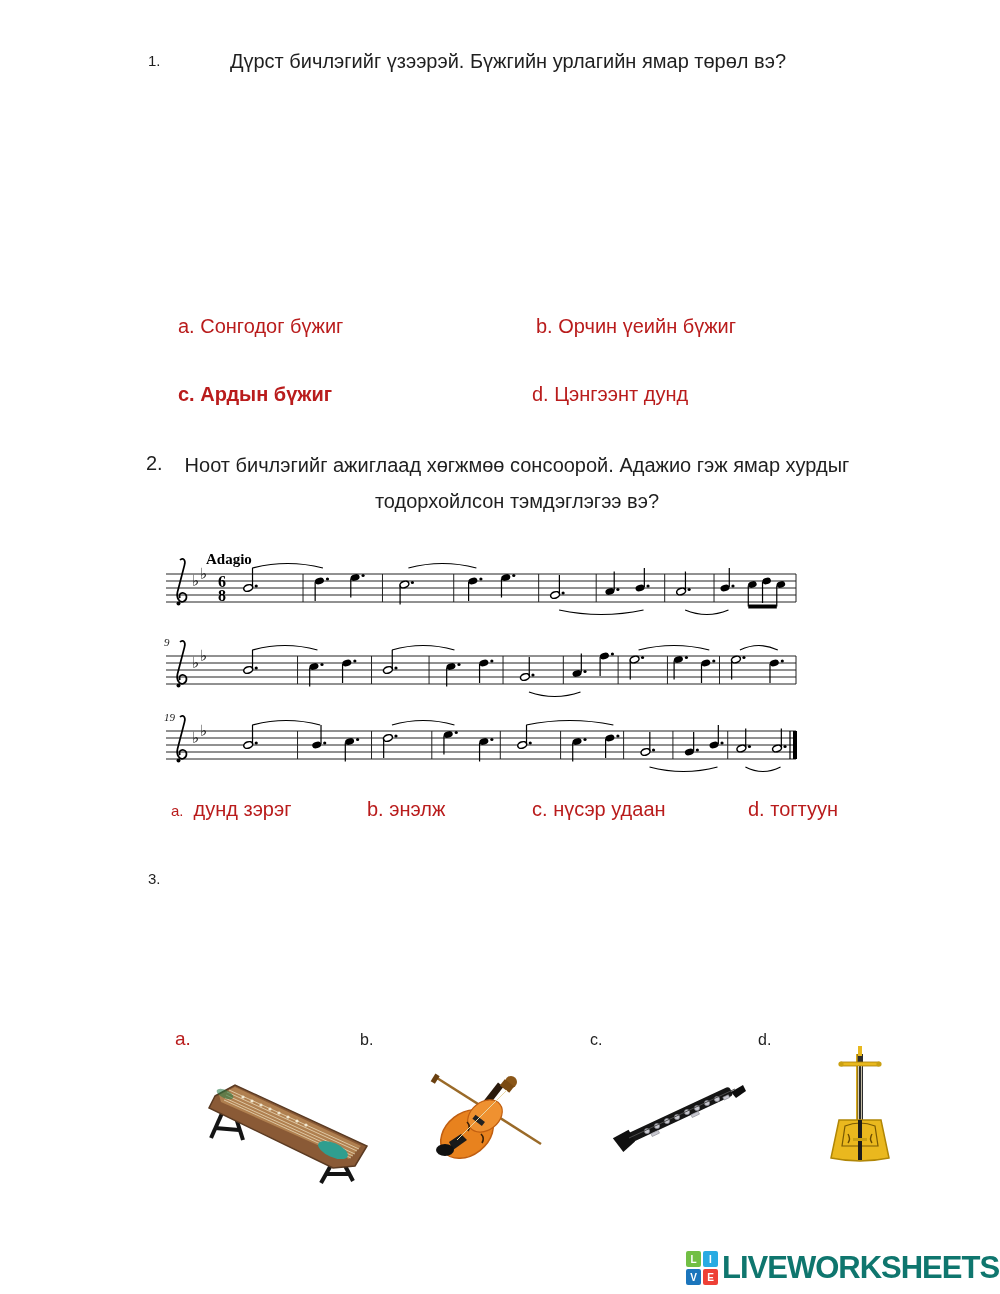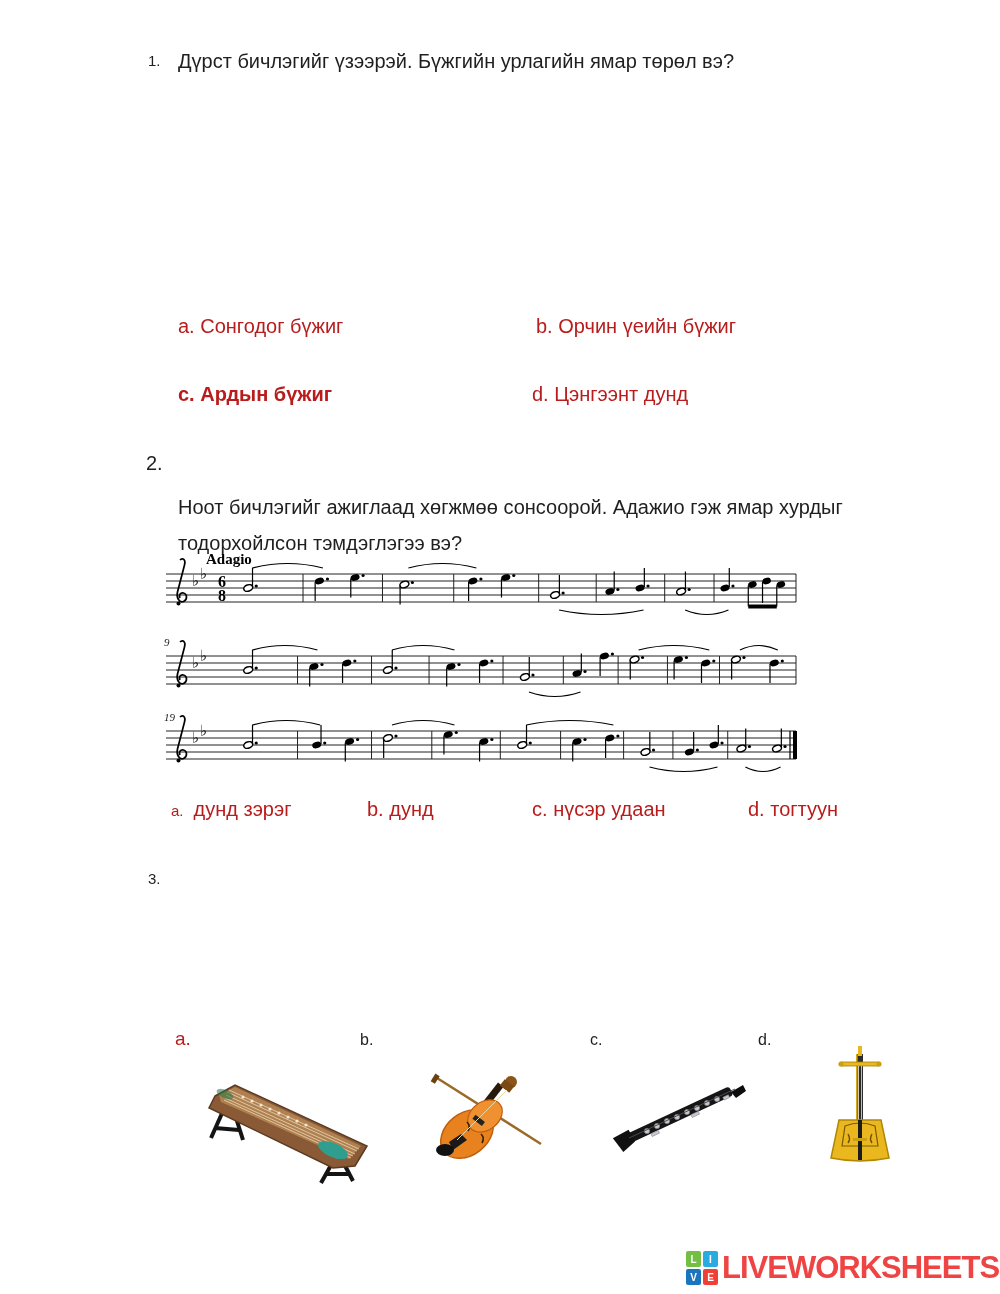--- a/index.html
+++ b/index.html
@@ -4,50 +4,50 @@
 <style>
   * { margin:0; padding:0; box-sizing:border-box; }
   html,body { background:#ffffff; }
   .page {
     position:relative; width:1000px; height:1294px; background:#ffffff;
     font-family:"Liberation Sans", sans-serif; color:#1f1f1f; overflow:hidden;
   }
   .abs { position:absolute; }
   .qnum-small { font-size:15px; color:#1f1f1f; }
   .qnum-big   { font-size:20px; color:#1f1f1f; }
-  .qtext { font-size:20px; line-height:1.78; color:#1f1f1f; }
+  .qtext { font-size:20px; line-height:1.78; color:#1f1f1f;text-align:center; }
   .opt { font-size:20px; color:#b91c1c; white-space:nowrap; cursor:pointer; }
   .opt-label-small { font-size:15px; margin-right:10px; }
   .stave { position:absolute; left:160px; width:648px; height:76px;margin-top:12px; }
   .inst-label { font-size:16px; color:#1f1f1f; }
   .logo { position:absolute; display:flex; align-items:center; gap:4px; cursor:pointer; }
   .logo-grid { display:grid; grid-template-columns:15px 15px; grid-template-rows:16px 16px; gap:2px; }
   .logo-sq { display:flex; align-items:center; justify-content:center;
              color:#fff; font-size:10px; font-weight:bold; border-radius:2px;
              font-family:"Liberation Sans", sans-serif; }
-  .logo-text { font-size:31px; font-weight:800; letter-spacing:-1px; color:#ef4444;
+  .logo-text { font-size:31px; font-weight:800; letter-spacing:-1px; color:#0f766e;
                font-family:"Liberation Sans", sans-serif; }
 </style>
 </head>
 <body>
 
 <div class="page">
 
   <div class="abs qnum-small" style="left:148px; top:52px;">1.</div>
   <div class="abs qtext" style="left:178px; top:44px; width:660px;">Дүрст бичлэгийг үзээрэй. Бүжгийн урлагийн ямар төрөл вэ?</div>
 
   <div class="abs" style="left:178px; top:95px; width:640px; height:205px;"></div>
 
   <div class="abs opt" style="left:178px; top:315px;"><span>a.</span> <span>Сонгодог бүжиг</span></div>
   <div class="abs opt" style="left:536px; top:315px;"><span>b.</span> <span>Орчин үеийн бүжиг</span></div>
   <div class="abs opt" style="left:178px; top:383px;font-weight:bold;"><span>c.</span> <span>Ардын бүжиг</span></div>
   <div class="abs opt" style="left:532px; top:383px;"><span>d.</span> <span>Цэнгээнт дунд</span></div>
 
   <div class="abs qnum-big" style="left:146px; top:452px;">2.</div>
-  <div class="abs qtext" style="left:178px; top:448px; width:678px;margin-top:42px;">Ноот бичлэгийг ажиглаад хөгжмөө сонсоорой.  Адажио гэж ямар хурдыг тодорхойлсон тэмдэглэгээ вэ?</div>
+  <div class="abs qtext" style="left:178px; top:448px; width:678px;">Ноот бичлэгийг ажиглаад хөгжмөө сонсоорой.  Адажио гэж ямар хурдыг тодорхойлсон тэмдэглэгээ вэ?</div>
 
   <div class="stave" style="top:540px;"><svg width="648" height="76" viewBox="0 0 648 76">
         <line x1="6" y1="22" x2="636" y2="22" stroke="#222" stroke-width="1"></line>
         <line x1="6" y1="29" x2="636" y2="29" stroke="#222" stroke-width="1"></line>
         <line x1="6" y1="36" x2="636" y2="36" stroke="#222" stroke-width="1"></line>
         <line x1="6" y1="43" x2="636" y2="43" stroke="#222" stroke-width="1"></line>
         <line x1="6" y1="50" x2="636" y2="50" stroke="#222" stroke-width="1"></line>
         <text x="46" y="12" font-size="15" font-weight="bold" font-family="&quot;Liberation Serif&quot;, serif" fill="#000">Adagio</text>
         <path d="M20 8 C23 5 26 8 24.5 13 L17.5 40 C16 46 19.5 51 23.5 49.5 C27.5 48 27.5 42 23.5 41 C20.5 40.3 18.5 43 20 46" fill="none" stroke="#000" stroke-width="1.7"></path>
         <circle cx="18.5" cy="51.5" r="2" fill="#000"></circle>
@@ -240,21 +240,21 @@
         <line x1="621.3399999999999" y1="38.5" x2="621.3399999999999" y2="19.5" stroke="#000" stroke-width="1.2"></line>
         <circle cx="625.04" cy="37.5" r="1.6" fill="#000"></circle>
         <path d="M92.22 16 Q 126.21 7 160.2 16" fill="none" stroke="#000" stroke-width="1.2"></path>
         <path d="M231.96 16 Q 263.21000000000004 7 294.46000000000004 16" fill="none" stroke="#000" stroke-width="1.2"></path>
         <path d="M366.22 16 Q 409.80000000000007 7 453.38000000000005 16" fill="none" stroke="#000" stroke-width="1.2"></path>
         <path d="M489.52 58 Q 523.51 67 557.5 58" fill="none" stroke="#000" stroke-width="1.2"></path>
         <path d="M585.4200000000001 58 Q 602.97 67 620.52 58" fill="none" stroke="#000" stroke-width="1.2"></path>
       </svg></div>
 
   <div class="abs opt" style="left:146px; top:798px;margin-left:25px;"><span class="opt-label-small">a.</span><span>дунд зэрэг</span></div>
-  <div class="abs opt" style="left:367px; top:798px;"><span>b.</span> <span>дунд</span></div>
+  <div class="abs opt" style="left:367px; top:798px;"><span>b.</span> <span>энэлж</span></div>
   <div class="abs opt" style="left:532px; top:798px;"><span>c.</span> <span>нүсэр удаан</span></div>
   <div class="abs opt" style="left:748px; top:798px;"><span>d.</span> <span>тогтуун</span></div>
 
   <div class="abs qnum-small" style="left:148px; top:870px;">3.</div>
 
   <div class="abs opt" style="left:175px; top:1028px; font-size:19px;">a.</div>
   <div class="abs opt inst-label" style="left:360px; top:1031px;">b.</div>
   <div class="abs opt inst-label" style="left:590px; top:1031px;">c.</div>
   <div class="abs opt inst-label" style="left:758px; top:1031px;">d.</div>
 

